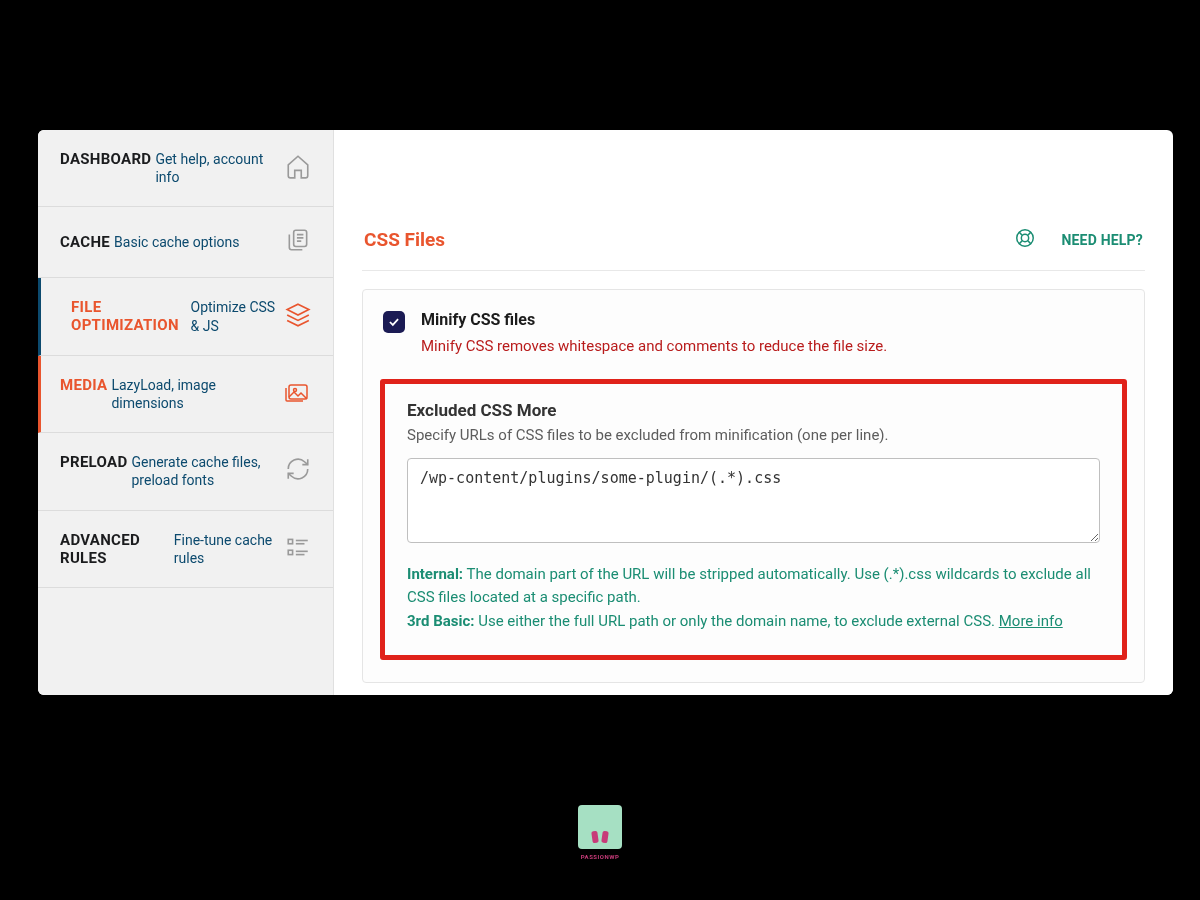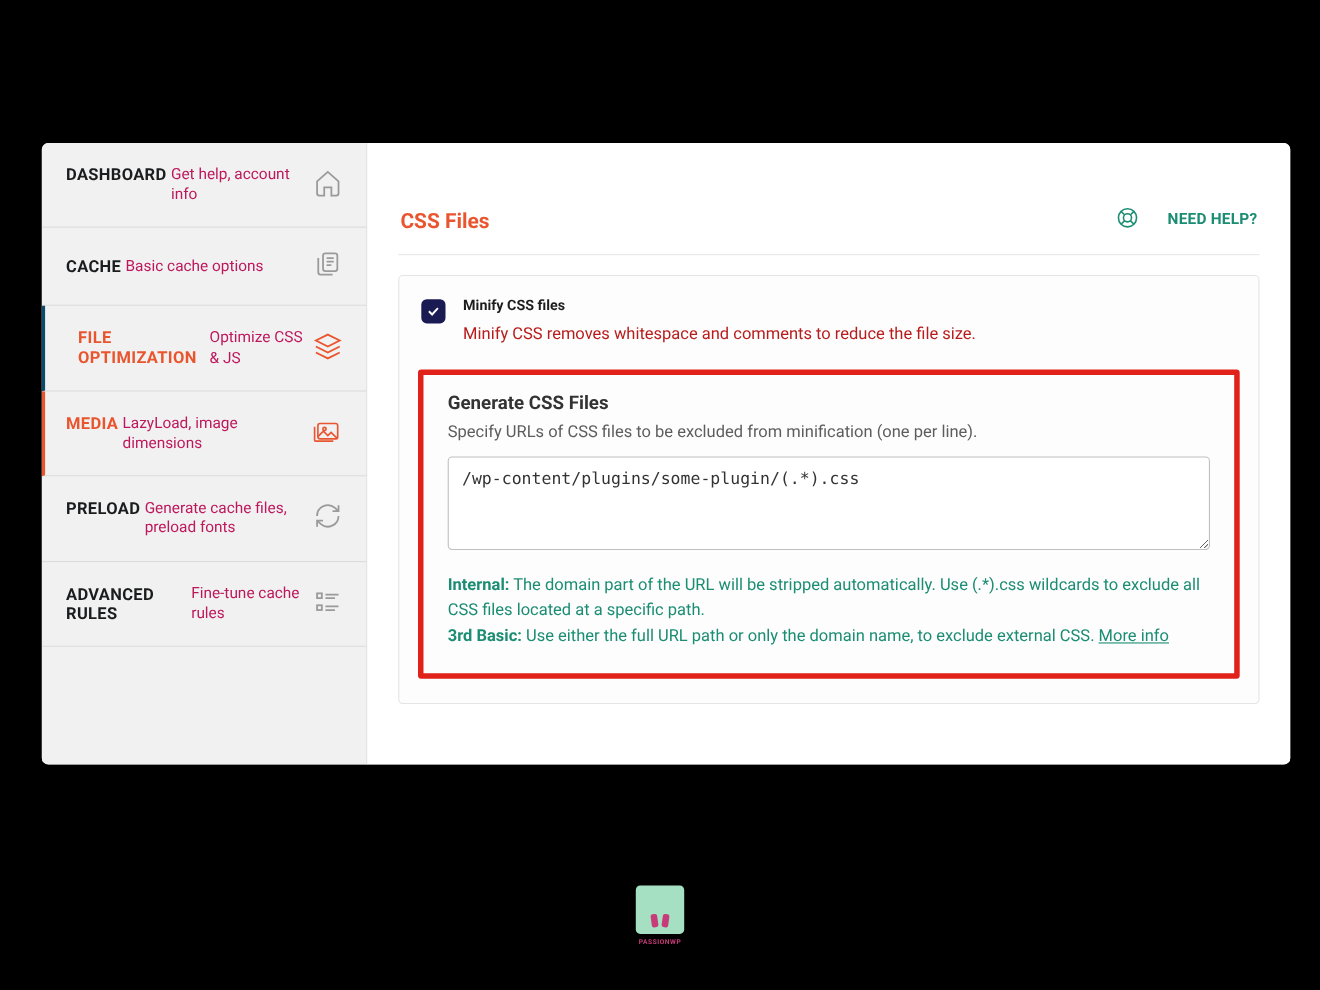--- a/index.html
+++ b/index.html
@@ -55,21 +55,21 @@
       font-size: 15px;
       font-weight: 700;
       letter-spacing: 0.3px;
       color: #1b1c1e;
     }
     .sidebar-item.active .sidebar-title {
       color: #e9552e;
     }
     .sidebar-sub {
       font-size: 14px;
-      color: #be185d;
+      color: #0c4a6e;
       line-height: 1.3;
     }
     .sidebar-icon {
       color: #9a9a9a;
       flex-shrink: 0;
     }
     .sidebar-item.active .sidebar-icon,
     .sidebar-item.active-alt .sidebar-icon {
        color: #e9552e;
     }
@@ -80,20 +80,21 @@
     .sidebar-item.active-alt .sidebar-title {
       color: #e9552e;
     }
 
     
     .main {
       flex: 1;
       padding: 22px 28px;
       overflow: hidden;
       background: #fff;
+      margin-top: 40px;
     }
     .main-header {
       display: flex;
       justify-content: space-between;
       align-items: center;
       padding: 35px 2px 18px 2px;
       border-bottom: 1px solid #e8e8e8;
       margin-bottom: 18px;
     }
     .main-title {
@@ -138,21 +139,21 @@
       justify-content: center;
       flex-shrink: 0;
       margin-top: 1px;
       cursor: pointer;
     }
     .checkbox svg {
       width: 14px;
       height: 14px;
     }
     .opt-title {
-      font-size: 13px;
+      font-size: 16px;
       font-weight: 700;
       color: #1c1c1c;
     }
     .opt-desc {
       font-size: 15px;
       color: #b91c1c;
       margin-top: 8px;
     }
 
     .highlight-box {
@@ -361,21 +362,21 @@
               <polyline points="5 12 10 17 19 7"></polyline>
             </svg>
         </div>
         <div>
           <div class="opt-title">Minify CSS files</div>
           <div class="opt-desc">Minify CSS removes whitespace and comments to reduce the file size.</div>
         </div>
       </div>
 
       <div class="highlight-box">
-        <div class="excl-title">Generate CSS Files</div>
+        <div class="excl-title">Excluded CSS More</div>
         <div class="excl-desc">Specify URLs of CSS files to be excluded from minification (one per line).</div>
         <textarea class="excl-textarea" style="">/wp-content/plugins/some-plugin/(.*).css</textarea>
         <div class="notes">
           <span class="label">Internal:</span><span> The domain part of the URL will be stripped automatically. Use (.*).css wildcards to exclude all CSS files located at a specific path.</span><br>
           <span class="label">3rd Basic:</span><span> Use either the full URL path or only the domain name, to exclude external CSS. </span><a>More info</a>
         </div>
       </div>
 
     </section>
 

